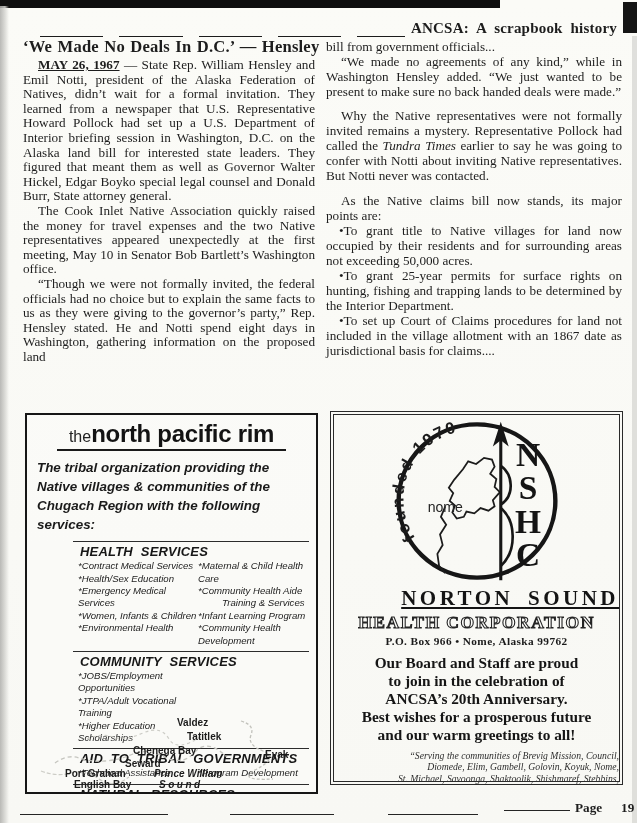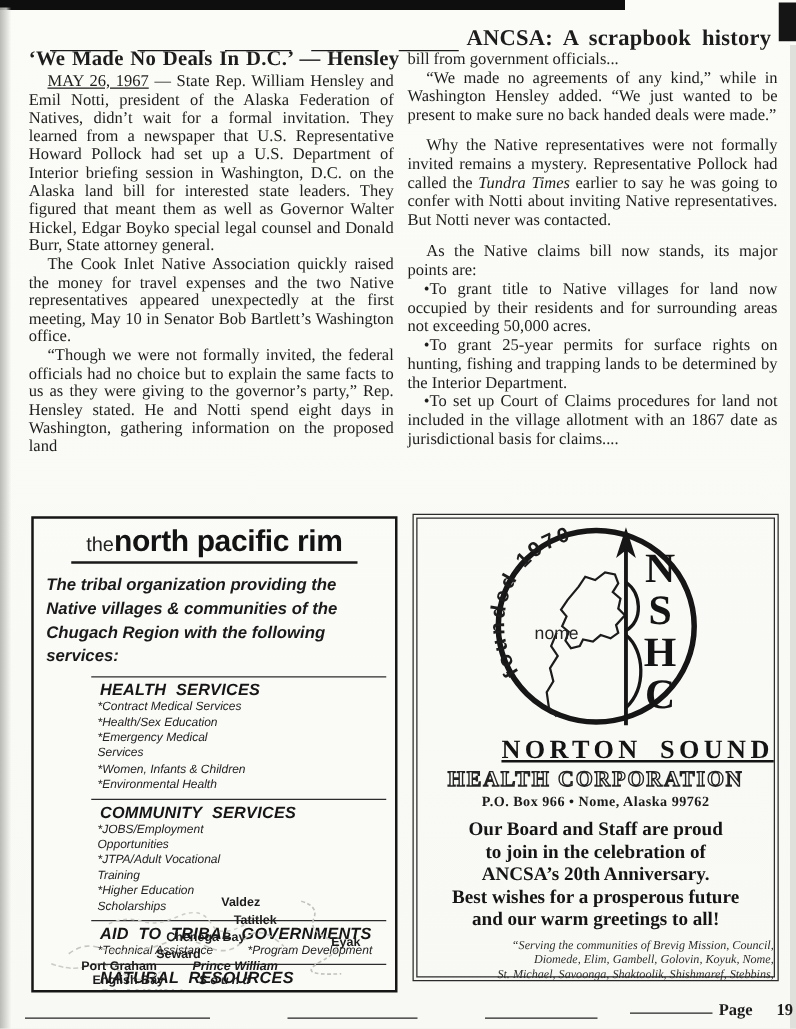--- a/index.html
+++ b/index.html
@@ -11,30 +11,30 @@
   .art-topbar{position:absolute;left:0;top:0;width:500px;height:8px;background:#0e0e0e;}
   .art-tab{position:absolute;left:623px;top:2px;width:14px;height:31px;background:#151515;}
   .art-leftstrip{position:absolute;left:0;top:6px;width:9px;height:817px;
      background:linear-gradient(90deg,#aeaeab 0%,#d6d6d2 55%,rgba(214,214,210,0) 100%);opacity:.85;}
   .art-rightstrip{position:absolute;right:0;top:36px;width:5px;height:787px;background:#d8d8d4;opacity:.8;}
 
   
   .hdr{position:absolute;left:40px;top:20px;right:20px;display:flex;align-items:flex-end;gap:16px;}
   .hdr .seg{border-bottom:1.6px solid #1b1b1b;height:12px;flex:1;}
   .hdr .seg.short{flex:0 0 48px;margin-right:-10px;}
-  .hdr-title{font-weight:bold;font-size:18px;white-space:nowrap;word-spacing:4px;letter-spacing:.2px;text-align:center;}
+  .hdr-title{font-weight:bold;font-size:15px;white-space:nowrap;word-spacing:4px;letter-spacing:.2px;text-align:center;}
 
   
   .headline{position:absolute;left:23px;top:37px;font-size:16.6px;font-weight:bold;letter-spacing:.2px;word-spacing:1px;}
   .col{position:absolute;font-size:13.2px;line-height:14.6px;text-align:justify;}
   .col p{margin:0;}
   .col1{left:23px;top:58px;width:292px;}
   .col2{left:326px;top:39px;width:296px;line-height:15px;}
   .indent{text-indent:15px;}
-  .u{text-decoration:underline;}
+  .u{text-decoration:underline;font-weight:bold;}
   .gap-sm{margin-top:9px !important;}
   .gap-md{margin-top:10px !important;}
   .bullet{text-indent:13px;}
 
   
   .ad-npr{position:absolute;left:25px;top:413px;width:289px;height:377px;border:2px solid #161616;
           font-family:"Liberation Sans",sans-serif;overflow:hidden;background:rgba(255,255,255,.25);}
   .npr-title{margin:5px auto 0;width:fit-content;border-bottom:2px solid #1a1a1a;padding:0 12px 1px;white-space:nowrap;}
   .npr-the{font-size:16px;color:#222;}
   .npr-main{font-size:24px;font-weight:bold;letter-spacing:-.3px;color:#131313;}
@@ -115,20 +115,27 @@
     <div class="npr-secs">
       <div class="sec">
         <div class="sec-title">HEALTH SERVICES</div>
         <div class="sec-items">
           <div class="sec-col lft">
             <div class="svc">*Contract Medical Services</div>
             <div class="svc">*Health/Sex Education</div>
             <div class="svc">*Emergency Medical Services</div>
             <div class="svc">*Women, Infants &amp; Children</div>
             <div class="svc">*Environmental Health</div>
+          </div>
+          <div class="sec-col rgt">
+            <div class="svc">*Maternal &amp; Child Health Care</div>
+            <div class="svc">*Community Health Aide</div>
+            <div class="svc cont">Training &amp; Services</div>
+            <div class="svc">*Infant Learning Program</div>
+            <div class="svc">*Community Health Development</div>
           </div>
         </div>
       </div>
 
       <div class="sec">
         <div class="sec-title">COMMUNITY SERVICES</div>
         <div class="sec-items">
           <div class="sec-col lft">
             <div class="svc">*JOBS/Employment Opportunities</div>
             <div class="svc">*JTPA/Adult Vocational Training</div>

